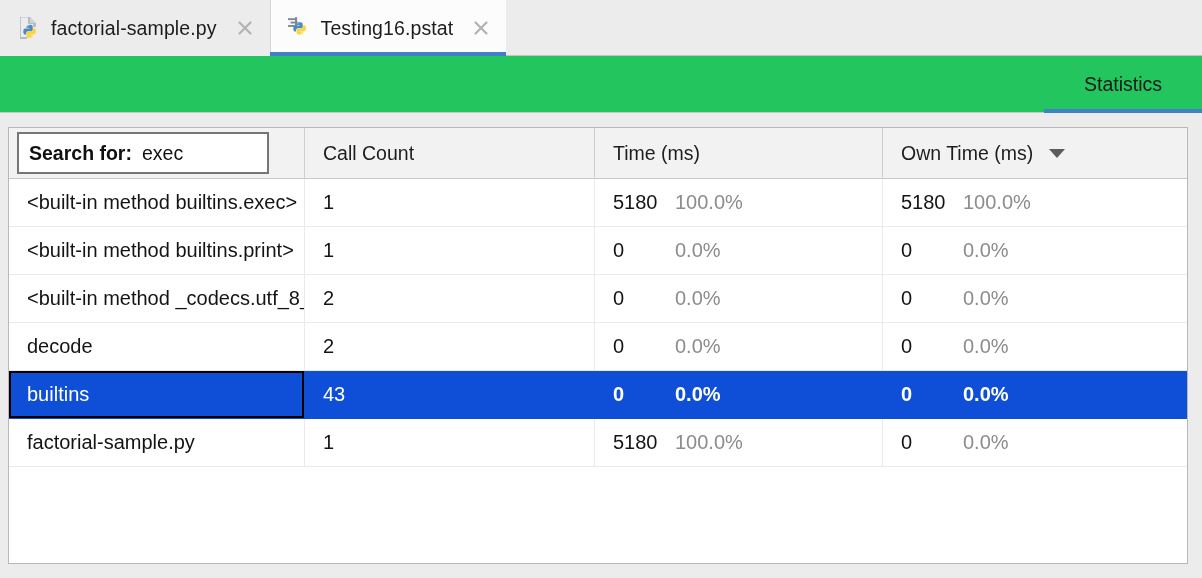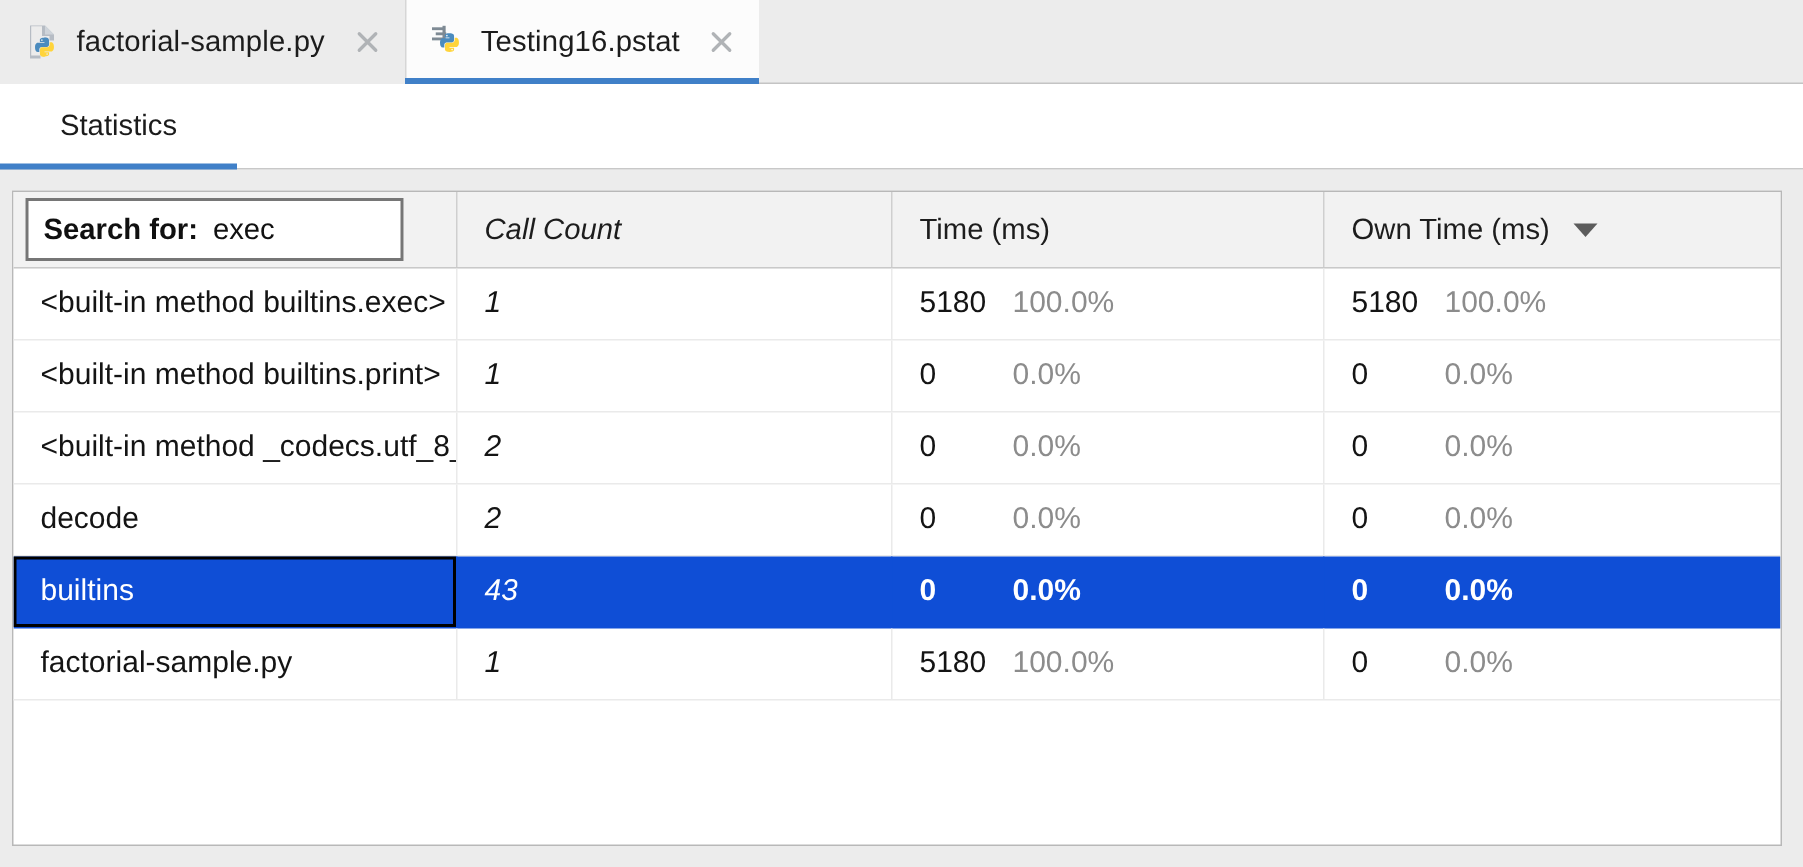--- a/index.html
+++ b/index.html
@@ -72,24 +72,25 @@
   }
   .etab-close svg { display: block; }
 
   
   .ficon { width: 26px; height: 26px; flex: none; display:block; }
 
   
   .subtabs {
     position: relative;
     height: 57px;
-    background: #ffffff;
-    display: flex;
-    align-items: center;
-    box-sizing: border-box;
+    background: #22c55e;
+    display: flex;
+    align-items: center;
+    box-sizing: border-box;
+    justify-content: flex-end;
   }
   .subtabs::after {
     content: "";
     position: absolute;
     left: 0; right: 0; bottom: 0;
     height: 1px;
     background: #c8c8c8;
   }
   .stab {
     position: relative;
@@ -227,21 +228,21 @@
   .trow.selected .num-pct { color: #ffffff; font-weight: bold; }
   .trow.selected .td-inner { font-weight: normal; }
   .trow.selected .td.focus-cell {
     border: 2px solid #000000;
     border-left-width: 2px;
   }
   .trow.selected .td.focus-cell .td-inner { padding-left: 16px; }
 
   
   .c0 { width: 295px; flex: none; }
-  .c1 { width: 290px; flex: none; font-style: italic; }
+  .c1 { width: 290px; flex: none; }
   .c2 { width: 288px; flex: none; }
   .c3 { flex: 1 1 auto; }
 </style>
 </head>
 <body>
 
 <div class="tabbar">
 
   <div class="etab inactive" id="etab-0">
     <span class="ficon">

